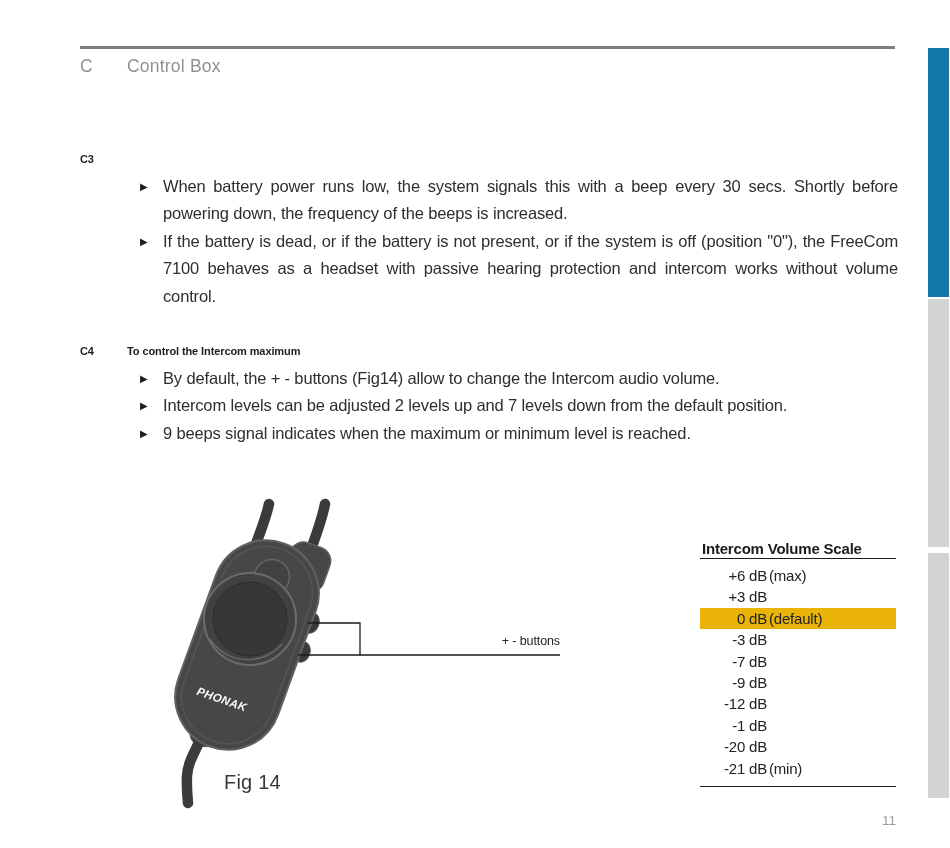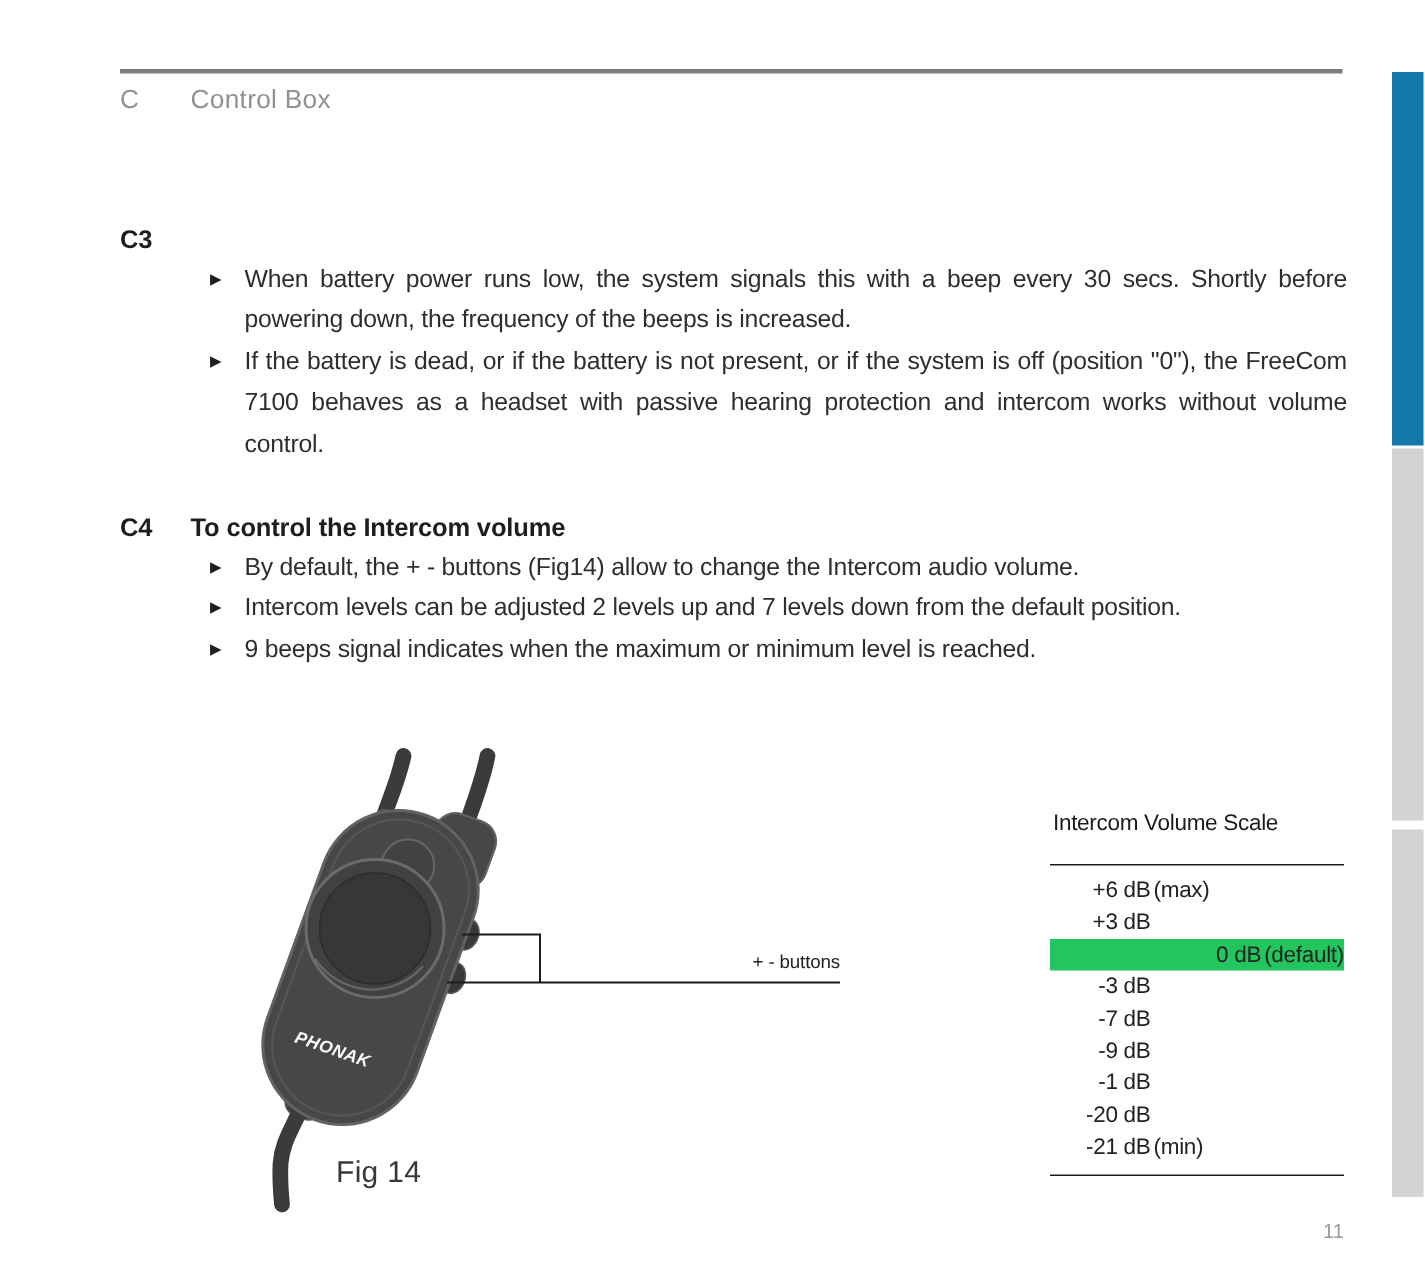--- a/index.html
+++ b/index.html
@@ -13,38 +13,38 @@
   .chapter-header .ch-letter{width:47px;}
   
   .edge-tab{position:absolute;left:928px;width:21px;}
   .edge-tab.blue{top:48px;height:249px;}
   .edge-tab.gray1{top:299px;height:248px;}
   .edge-tab.gray2{top:553px;height:245px;}
   
   .section{position:absolute;left:80px;width:822px;}
   .sec-c3{top:146px;}
   .sec-c4{top:338px;}
-  .sec-head{display:flex;font-weight:bold;font-size:17px;line-height:27px;color:#1e1e20;letter-spacing:-0.1px;}
+  .sec-head{display:flex;font-weight:bold;font-size:11px;line-height:27px;color:#1e1e20;letter-spacing:-0.1px;}
   .sec-head .sec-id{width:47px;}
   ul.bullets{list-style:none;margin:0;padding:0 0 0 60px;}
   ul.bullets li{display:flex;font-size:16.5px;line-height:27.4px;letter-spacing:-0.15px;color:#2e2e30;}
   ul.bullets li .marker{width:23px;font-size:10px;line-height:27.4px;color:#1e1e20;flex:none;}
   ul.bullets li .btxt{flex:1;max-width:735px;text-align:justify;}
   
   .fig-svg{position:absolute;left:140px;top:492px;}
   .callout-label{position:absolute;left:460px;top:634px;width:100px;text-align:right;font-size:12.5px;color:#232325;letter-spacing:-0.1px;}
   .fig-caption{position:absolute;left:224px;top:771px;font-size:20px;color:#38383a;letter-spacing:0.2px;}
   
   .volume-scale{position:absolute;left:700px;top:538px;width:196px;}
-  .vs-title{font-weight:normal;font-size:15px;color:#1c1c1e;letter-spacing:-0.2px;padding:2px 0 19px 2px;border-bottom:1.5px solid #1c1c1e;}
+  .vs-title{font-weight:bold;font-size:15px;color:#1c1c1e;letter-spacing:-0.2px;padding:2px 0 1px 2px;border-bottom:1.5px solid #1c1c1e;}
   .vs-rows{padding:6px 0 7px 0;border-bottom:1.5px solid #1c1c1e;}
   .vs-row{display:flex;height:21.4px;line-height:21.4px;font-size:15px;color:#222224;letter-spacing:-0.2px;}
   .vs-row .lvl{width:67px;text-align:right;flex:none;}
   .vs-row .note{margin-left:2px;}
-  .vs-row.hl{background:#22c55e;justify-content:flex-end;}
+  .vs-row.hl{background:#eab308;}
   
   .page-number{position:absolute;left:856px;top:813px;width:40px;text-align:right;font-size:13.5px;color:#9a9a9c;}
 </style>
 </head>
 <body>
 
 <div class="top-rule"></div>
 <div class="chapter-header">
   <span class="ch-letter">C</span>
   <span class="ch-title">Control Box</span>
@@ -66,21 +66,21 @@
     <li>
       <span class="marker">▶</span>
       <span class="btxt">If the battery is dead, or if the battery is not present, or if the system is off (position "0"), the FreeCom 7100 behaves as a headset with passive hearing protection and intercom works without volume control.</span>
     </li>
   </ul>
 </div>
 
 <div class="section sec-c4">
   <div class="sec-head">
     <span class="sec-id">C4</span>
-    <span class="sec-title">To control the Intercom volume</span>
+    <span class="sec-title">To control the Intercom maximum</span>
   </div>
   <ul class="bullets">
     <li>
       <span class="marker">▶</span>
       <span class="btxt">By default, the + - buttons (Fig14) allow to change the Intercom audio volume.</span>
     </li>
     <li>
       <span class="marker">▶</span>
       <span class="btxt">Intercom levels can be adjusted 2 levels up and 7 levels down from the default position.</span>
     </li>
@@ -159,20 +159,24 @@
       </div>
       <div class="vs-row">
         <span class="lvl">-7 dB</span>
         <span class="note"></span>
       </div>
       <div class="vs-row">
         <span class="lvl">-9 dB</span>
         <span class="note"></span>
       </div>
       <div class="vs-row">
+        <span class="lvl">-12 dB</span>
+        <span class="note"></span>
+      </div>
+      <div class="vs-row">
         <span class="lvl">-1 dB</span>
         <span class="note"></span>
       </div>
       <div class="vs-row">
         <span class="lvl">-20 dB</span>
         <span class="note"></span>
       </div>
       <div class="vs-row">
         <span class="lvl">-21 dB</span>
         <span class="note">(min)</span>

